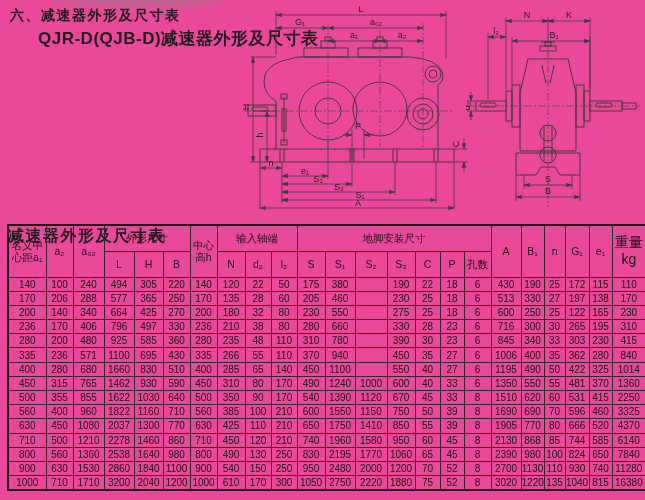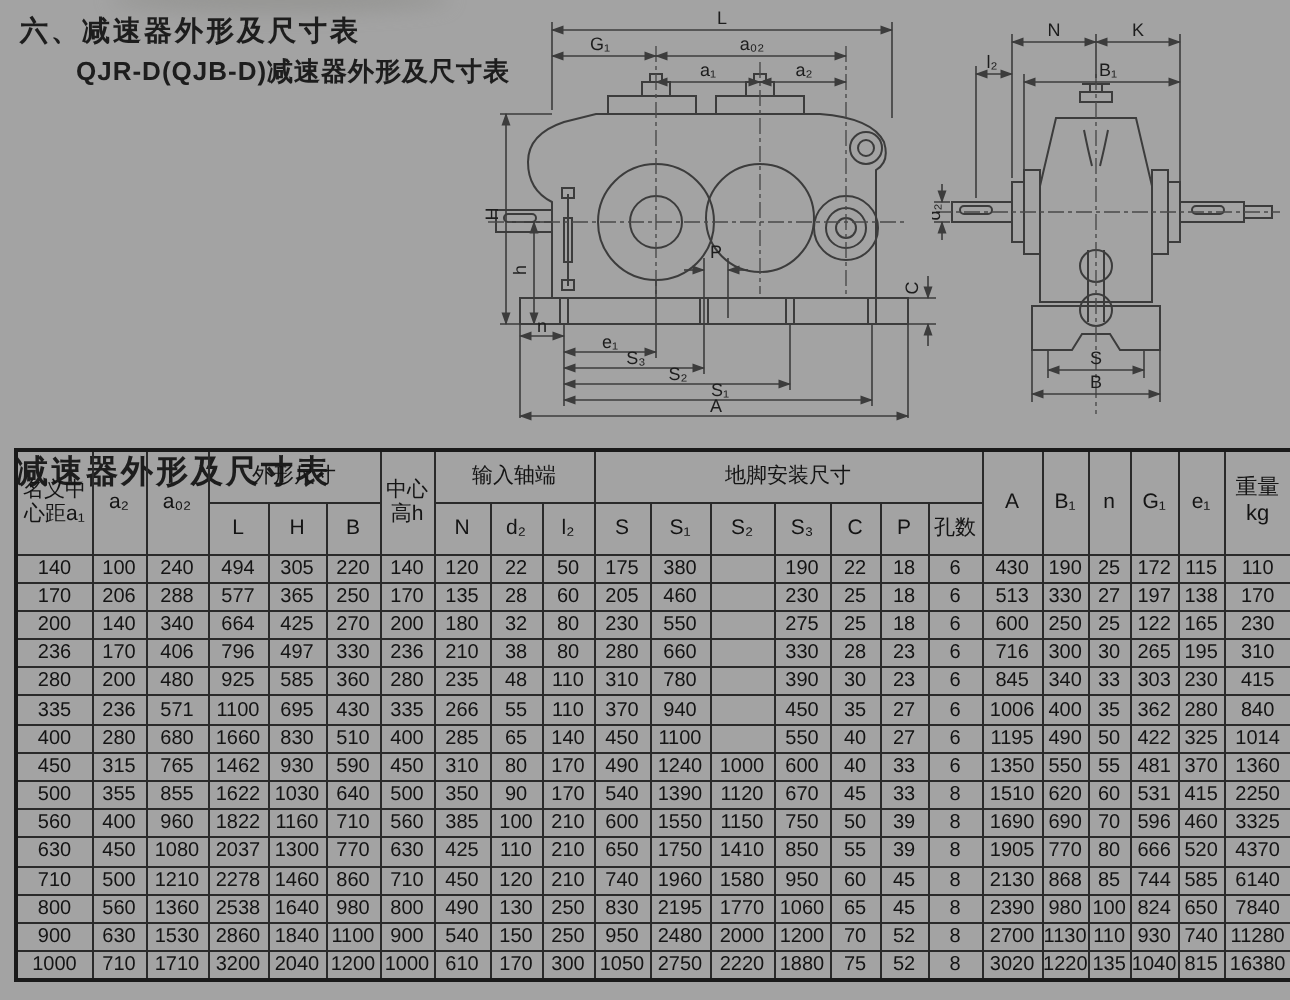--- a/index.html
+++ b/index.html
@@ -1,33 +1,33 @@
 <!DOCTYPE html>
 <html><head>
 <meta charset="utf-8">
 <style>
   * { margin:0; padding:0; box-sizing:border-box; }
   html,body { width:645px; height:500px; }
   body { font-family:"Liberation Sans","DejaVu Sans",sans-serif; background:#e9e9e5; }
-  .page { position:relative; width:645px; height:500px; background:#a3a3a3; color:#1d1d1d; overflow:hidden; }
+  .page { position:relative; width:645px; height:500px; background:#ec4899; color:#1d1d1d; overflow:hidden; }
   .smudge { position:absolute; left:55px; top:-7px; width:170px; height:13px; background:#8a8a86; filter:blur(5px); opacity:.55; border-radius:50%; }
   .title { position:absolute; left:10px; top:7px; font-size:14px; font-weight:bold; letter-spacing:1.5px; }
-  .subtitle { position:absolute; left:38px; top:27px; font-size:13px; font-weight:600; letter-spacing:.5px;text-align:center; }
+  .subtitle { position:absolute; left:38px; top:27px; font-size:17px; font-weight:600; letter-spacing:.5px;text-align:center; }
   .caption { position:absolute; left:8px; top:226px; font-size:16px; font-weight:bold; letter-spacing:1.5px; }
   svg.drawing { position:absolute; }
   #side-view { left:240px; top:1px; }
   #end-view  { left:466px; top:1px; }
   svg .ln { stroke:#3c3c3c; stroke-width:1; fill:none; }
   svg .cl { stroke:#4a4a4a; stroke-width:.7; fill:none; stroke-dasharray:8 2 2 2; }
   svg .dim { stroke:#3c3c3c; stroke-width:.8; fill:none; }
   svg text { fill:#1d1d1d; font-family:"Liberation Sans","DejaVu Sans",sans-serif; font-size:9px; }
   table.dimtab { position:absolute; left:7px; top:224px; width:633px; border-collapse:collapse; table-layout:fixed; border:2px solid #1a1a1a; }
   .dimtab th, .dimtab td { border:1px solid #2a2a2a; text-align:center; vertical-align:middle; font-weight:normal; color:#141414; overflow:hidden; white-space:normal; }
   .dimtab thead th { font-size:10.5px; line-height:1.2; padding:1px 1px; height:26px; }
-  .dimtab thead th.sm { font-size:11px;margin-left:16px; }
+  .dimtab thead th.sm { font-size:14px;margin-left:16px; }
   .dimtab tbody td { font-size:10px; height:14.2px; padding:0; white-space:nowrap; }
 </style>
 </head>
 <body>
 
 <div class="page">
 
   <div class="smudge"></div>
   <div class="title">六、减速器外形及尺寸表</div>
   <div class="subtitle">QJR-D(QJB-D)减速器外形及尺寸表</div>

